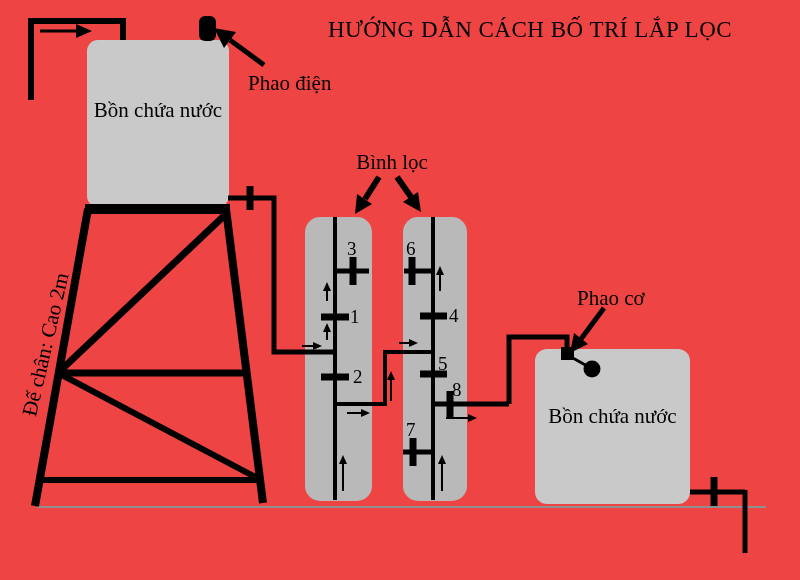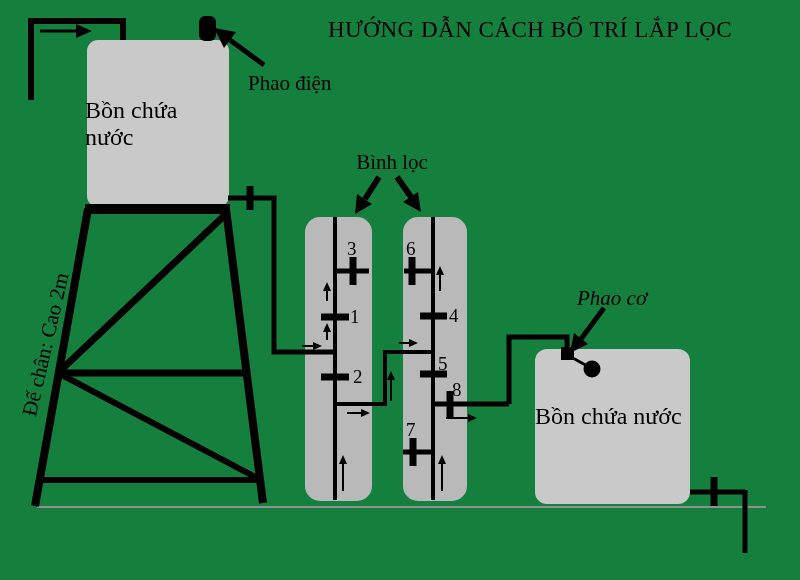--- a/index.html
+++ b/index.html
@@ -1,23 +1,23 @@
 <!DOCTYPE html>
 <html><head>
 <meta charset="utf-8">
 <style>
   html,body{margin:0;padding:0;background:#ffffff;}
   #canvas{
-    position:relative;width:800px;height:580px;background:#15803d;overflow:hidden;
+    position:relative;width:800px;height:580px;background:#ef4444;overflow:hidden;
     font-family:"Liberation Serif","DejaVu Serif",serif;color:#000;
   }
   #diagram-svg{position:absolute;left:0;top:0;}
   .lbl{position:absolute;white-space:nowrap;}
   .title{font-size:23px;letter-spacing:.5px;text-align:center;}
-  .tank-label{text-align:left;font-size:24px;line-height:27px;white-space:normal;}
+  .tank-label{text-align:center;font-size:21px;line-height:27px;white-space:normal;}
   .callout{font-size:21px;}
   .valve-num{position:absolute;font-size:19px;line-height:19px;}
   .rotated{
     width:270px;text-align:center;font-size:21px;
     transform:rotate(-77deg);transform-origin:50% 50%;
   }
 </style>
 </head>
 <body>
 
@@ -128,21 +128,21 @@
   <div class="lbl title" style="left:300px;top:17px;width:460px;">HƯỚNG DẪN CÁCH BỐ TRÍ LẮP LỌC</div>
 
   <div class="lbl tank-label" style="left:85px;top:97px;width:146px;">
     <div>Bồn chứa nước</div>
   </div>
 
   <div class="lbl callout" style="left:342px;top:150px;width:100px;text-align:center;">Bình lọc</div>
 
   <div class="lbl callout" style="left:248px;top:71px;">Phao điện</div>
 
-  <div class="lbl callout" style="left:577px;top:286px;font-style:italic;">Phao cơ</div>
+  <div class="lbl callout" style="left:577px;top:286px;">Phao cơ</div>
 
   <div class="lbl tank-label" style="left:535px;top:403px;width:155px;">
     <div>Bồn chứa nước</div>
   </div>
 
   <div class="lbl rotated" style="left:-89px;top:332px;">Đế chân: Cao 2m</div>
 
   <div class="valve-num" style="left:350px;top:307px;">1</div>
   <div class="valve-num" style="left:353px;top:367px;">2</div>
   <div class="valve-num" style="left:347px;top:239px;">3</div>

